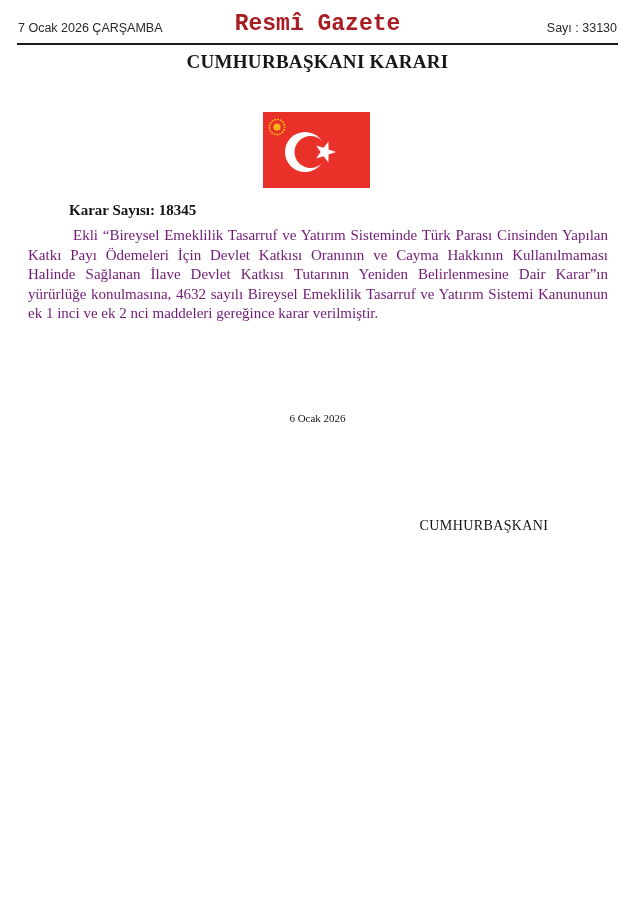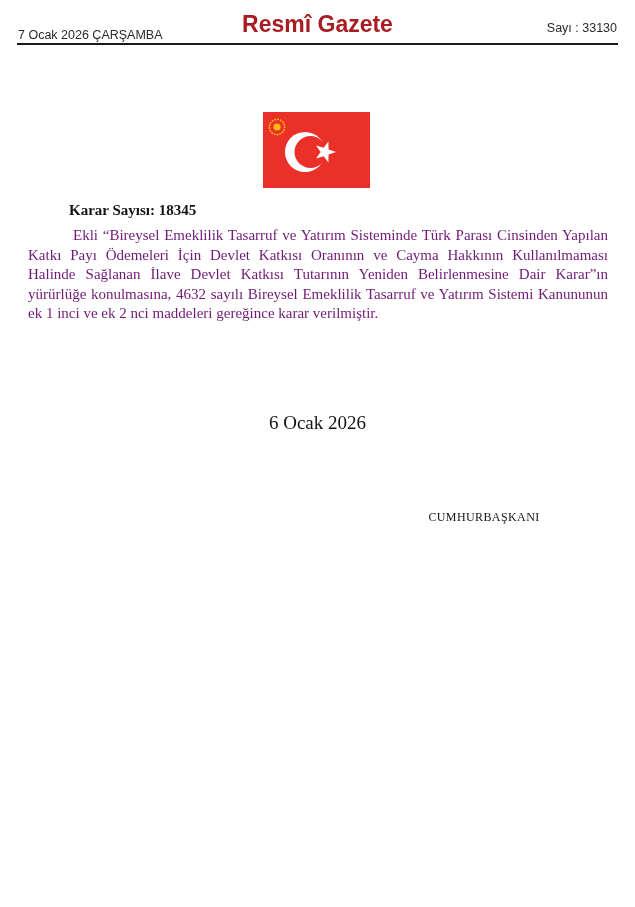--- a/index.html
+++ b/index.html
@@ -19,29 +19,28 @@
 
   
   .hdr-date {
     position: absolute;
     top: 21px;
     left: 18px;
     font-family: "Liberation Sans", sans-serif;
     font-size: 12.5px;
     color: #2a2a2a;
     white-space: nowrap;
-    margin-top: 7px;
   }
   .hdr-masthead {
     position: absolute;
     top: 11px;
     left: 0;
     width: 100%;
     text-align: center;
-    font-family: Liberation Sans, sans-serif;
+    font-family: Liberation Mono, monospace;
     font-size: 23px;
     font-weight: bold;
     color: var(--masthead-red, #A81C22);
     white-space: nowrap;
   }
   .hdr-issue {
     position: absolute;
     top: 21px;
     right: 18px;
     font-family: Liberation Sans, sans-serif;
@@ -110,55 +109,57 @@
     color: #701a75;
   }
 
   
   .date-line {
     position: absolute;
     top: 412px;
     left: 0;
     width: 100%;
     text-align: center;
-    font-size: 19px;
+    font-size: 11px;
     color: #141414;
     white-space: nowrap;
   }
 
   
   .signature {
     position: absolute;
     top: 510px;
     left: 384px;
     width: 200px;
     text-align: center;
     color: #141414;
   }
   .signature .sig-name {
     font-size: 15.5px;
     font-weight: bold;
     white-space: nowrap;
   }
   .signature .sig-title {
-    font-size: 12px;
+    margin-top: 8px;
+    font-size: 14px;
     letter-spacing: 0.4px;
     white-space: nowrap;
   }
 </style>
 </head>
 <body>
 
 <div class="page">
 
   <div class="hdr-date">7 Ocak 2026 ÇARŞAMBA</div>
   <div class="hdr-masthead">Resmî Gazete</div>
   <div class="hdr-issue">Sayı : 33130</div>
   <div class="hdr-rule"></div>
 
+  <div class="doc-title">CUMHURBAŞKANI KARARI</div>
 
   <div class="flag-wrap">
     <svg viewBox="0 0 107 76" xmlns="http://www.w3.org/2000/svg">
       <rect class="flag-bg" x="0" y="0" width="107" height="76"></rect>
 
       <g>
         <circle class="sun-ring" cx="14" cy="15" r="7.6"></circle>
         <circle class="sun-disc" cx="14" cy="15" r="3.6"></circle>
       </g>
 

